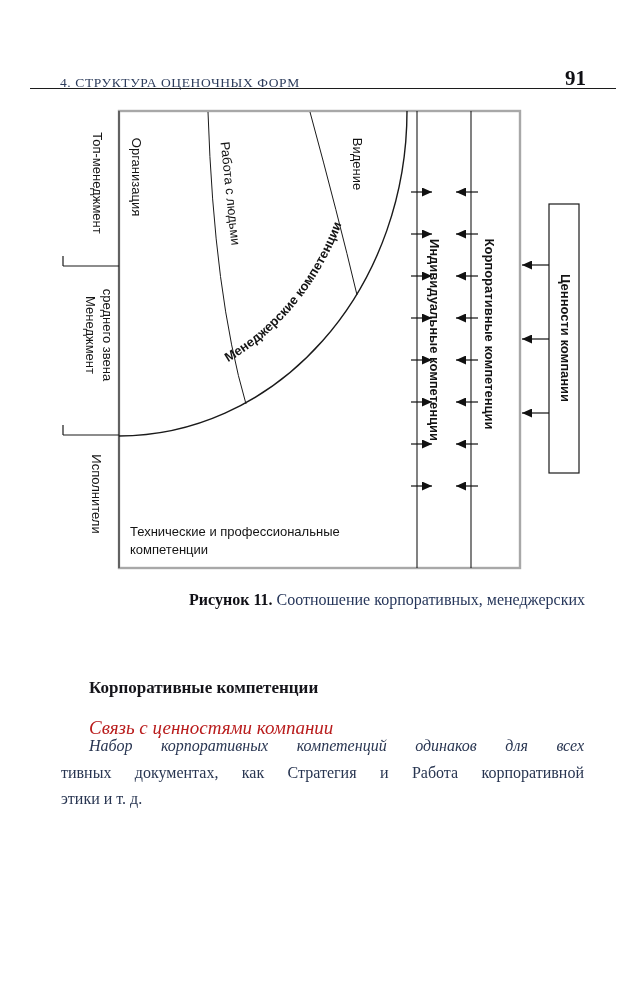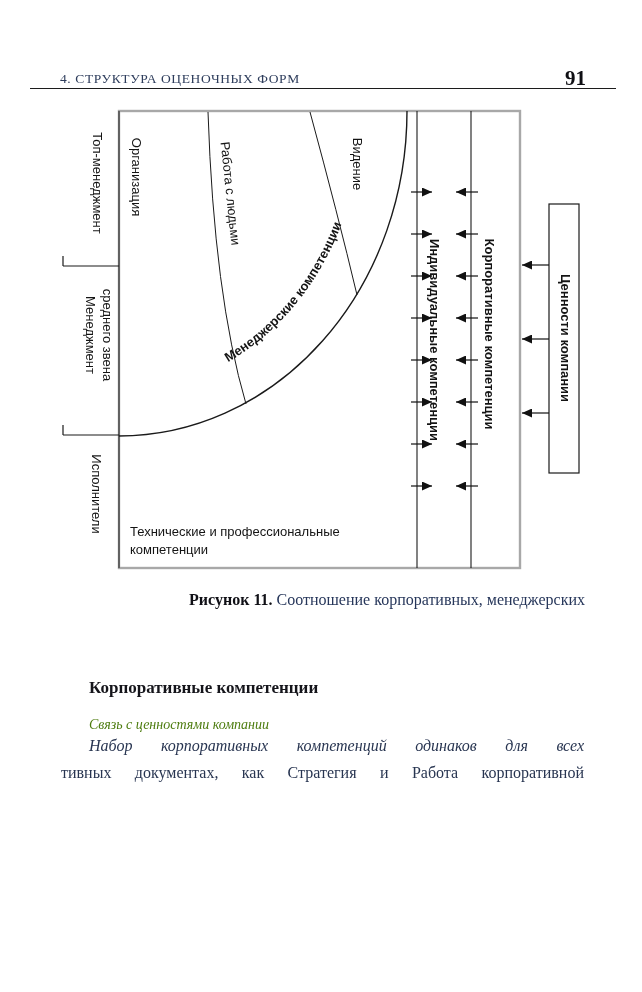--- a/index.html
+++ b/index.html
@@ -1,30 +1,30 @@
 <!DOCTYPE html>
 <html><head>
 <meta charset="utf-8">
 <style>
   html,body{margin:0;padding:0;background:#e9e9e9;}
   .page{position:relative;width:642px;height:992px;background:#ffffff;overflow:hidden;
         font-family:"Liberation Serif",serif;color:#283551;}
   .header{position:absolute;left:60px;right:56px;top:66px;display:flex;
-          justify-content:space-between;align-items:center;}
+          justify-content:space-between;align-items:flex-end;}
   .header-title{font-size:13.5px;letter-spacing:0.6px;color:#2e3d5c;}
   .page-number{font-size:21px;font-weight:bold;color:#0f0f14;}
   .rule{position:absolute;left:30px;right:26px;top:88px;border-top:1.6px solid #1c1c1c;}
   svg.diagram{position:absolute;left:55px;top:105px;}
   svg.diagram text{font-family:"Liberation Sans",sans-serif;fill:#141414;font-size:13px;}
   svg.diagram .b{font-weight:bold;}
   .caption{position:absolute;left:55px;width:530px;top:589px;text-align:right;
            font-size:16px;line-height:22px;color:#26365a;}
   .caption b{color:#101016;}
   .sec-heading{position:absolute;left:89px;top:678px;font-size:17px;font-weight:bold;color:#15151b;}
-  .sec-sub{position:absolute;left:89px;top:717px;font-size:14px;font-style:italic;color:#4d7c0f;}
+  .sec-sub{position:absolute;left:89px;top:717px;font-size:19px;font-style:italic;color:#b91c1c;}
   .bodytext{position:absolute;left:61px;top:733px;width:523px;font-size:16px;
             line-height:26.5px;color:#283551;}
   .bl{text-align:justify;text-align-last:justify;}
   .bl.first{text-indent:28px;font-style:italic;}
   .bl.last{text-align-last:left;}
 </style>
 </head>
 <body>
 
 <div class="page">
@@ -110,15 +110,16 @@
   <div class="caption">
     <div><b>Рисунок 11.</b><span> Соотношение корпоративных, менеджерских</span></div>
   </div>
 
   <div class="sec-heading">Корпоративные компетенции</div>
   <div class="sec-sub">Связь с ценностями компании</div>
 
   <div class="bodytext">
     <div class="bl first">Набор корпоративных компетенций одинаков для всех</div>
     <div class="bl">тивных документах, как Стратегия и Работа корпоративной</div>
+    <div class="bl last">этики и т. д.</div>
   </div>
 
 </div>
 
 </body></html>

